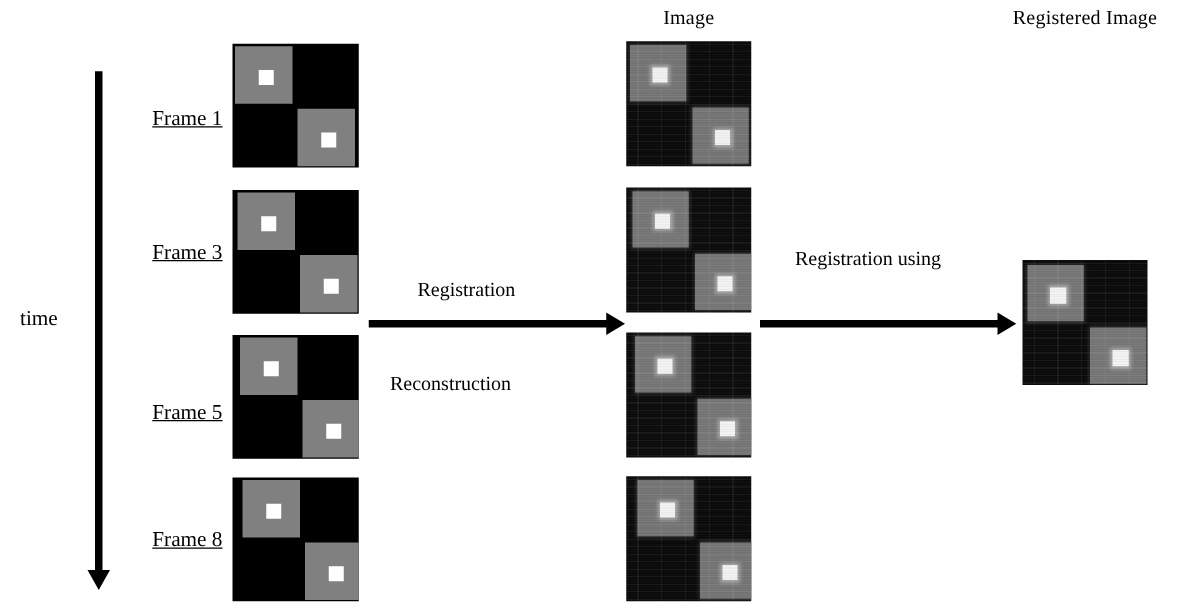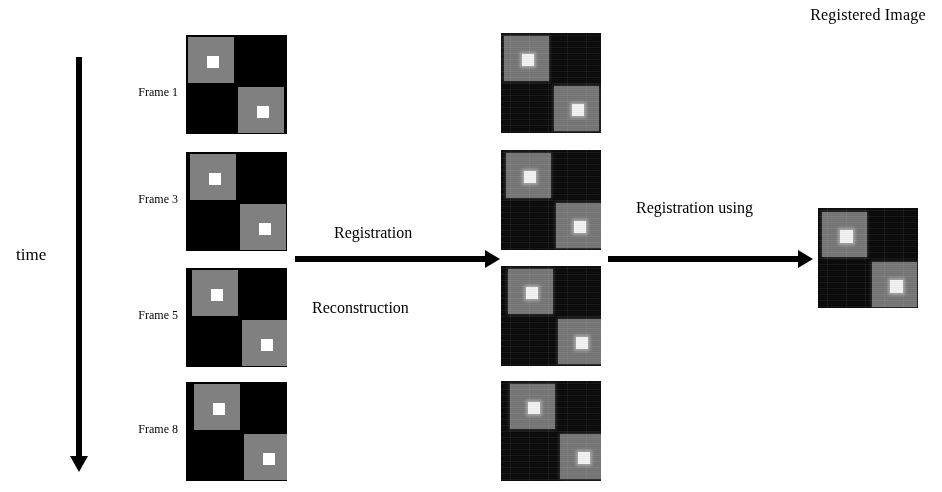--- a/index.html
+++ b/index.html
@@ -20,23 +20,24 @@
   }
   .col-header {
     position: absolute;
     font-size: 16px;
     white-space: nowrap;
     text-align: center;
     letter-spacing: 0.2px;
   }
   .row-label {
     position: absolute;
-    font-size: 12px;
+    font-size: 17px;
     white-space: nowrap;
     text-align: right;
+    text-decoration: underline;
   }
   .arrow-label {
     position: absolute;
     font-size: 16px;
     white-space: nowrap;
     line-height: 1.22;
   }
   .time-label {
     position: absolute;
     font-size: 17px;
@@ -156,33 +157,34 @@
     border-right: 9px solid transparent;
     border-top: 16px solid #000000;
   }
 </style>
 </head>
 <body>
 
 <div id="figure">
 
 
+  <div class="col-header" style="left:465px; top:6px; width:172px;">Image</div>
 
   <div class="col-header" style="left:782px; top:6px; width:172px;">Registered Image</div>
 
   <div class="arrow-v" style="left:79px; top:57px; height:415px;">
     <div class="shaft" style="height:399px;"></div>
     <div class="head" style="top:399px;"></div>
   </div>
 
   <div class="time-label" style="left:16px; top:245px;">time</div>
 
   <div class="row-label" style="left:94px; top:85px; width:84px;">Frame 1</div>
   <div class="row-label" style="left:94px; top:192px; width:84px;">Frame 3</div>
-  <div class="row-label" style="left:94px; top:308px; width:84px;">Frame 5</div>
+  <div class="row-label" style="left:94px; top:320px; width:84px;">Frame 5</div>
   <div class="row-label" style="left:94px; top:422px; width:84px;">Frame 8</div>
 
   <div class="panel gt" style="left:186px; top:35px; width:101px; height:99px;">
     <div class="blob" style="left:2px; top:2px; width:46px; height:46px;">
       <div class="core" style="left:19px; top:19px; width:12px; height:12px;"></div>
     </div>
     <div class="blob" style="left:52px; top:52px; width:46px; height:46px;">
       <div class="core" style="left:19px; top:19px; width:12px; height:12px;"></div>
     </div>
   </div>

